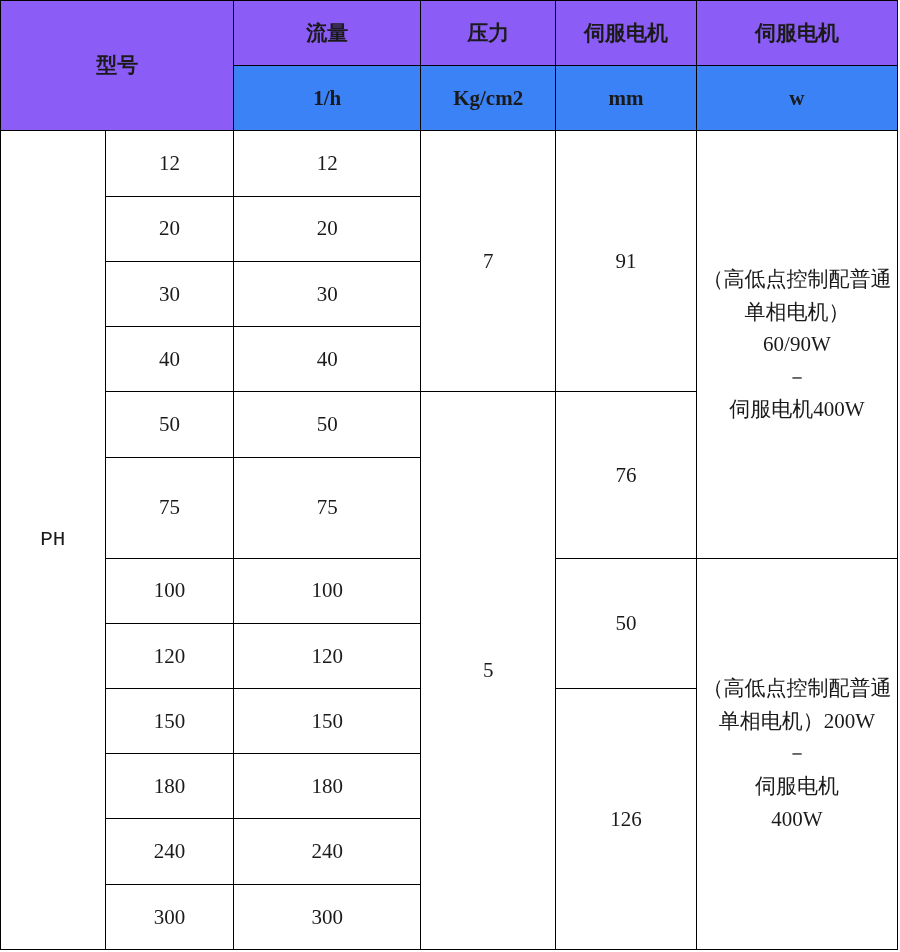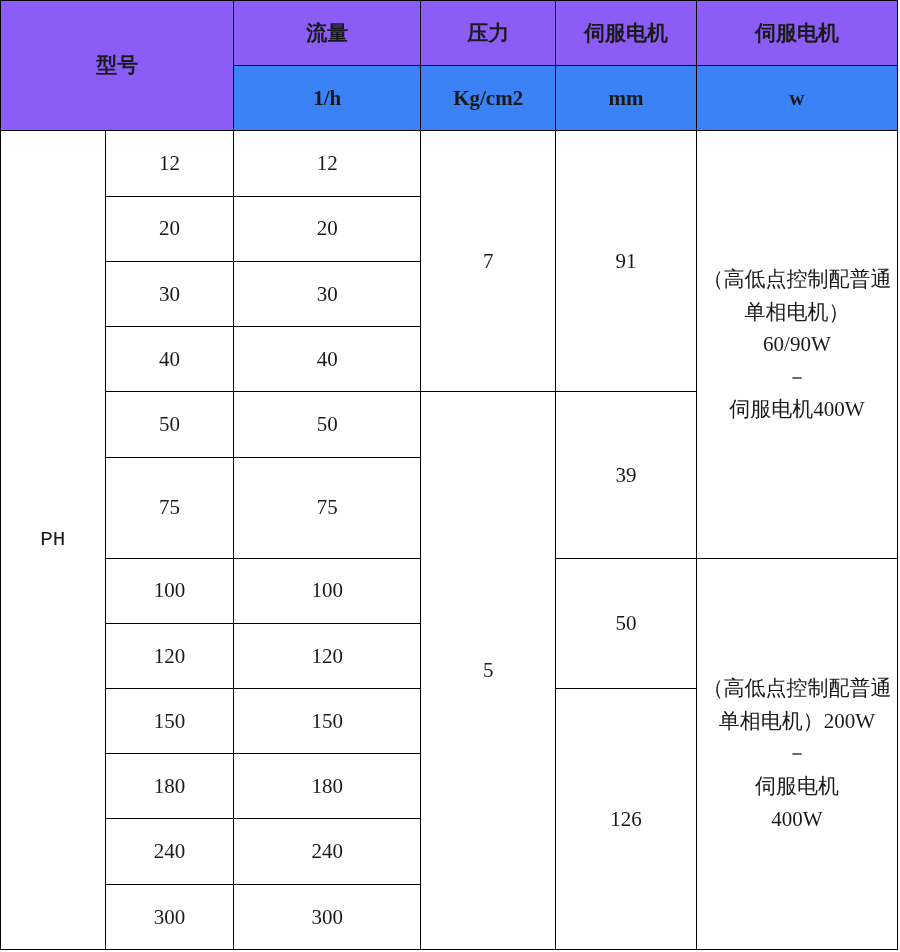--- a/index.html
+++ b/index.html
@@ -100,21 +100,21 @@
     </tr>
     <tr>
       <td>40</td>
       <td>40</td>
     </tr>
 
     <tr>
       <td>50</td>
       <td>50</td>
       <td rowspan="8">5</td>
-      <td rowspan="2">39</td>
+      <td rowspan="2">76</td>
     </tr>
     <tr>
       <td style="height:96px">75</td>
       <td>75</td>
     </tr>
 
     <tr>
       <td>100</td>
       <td>100</td>
       <td rowspan="2">50</td>

